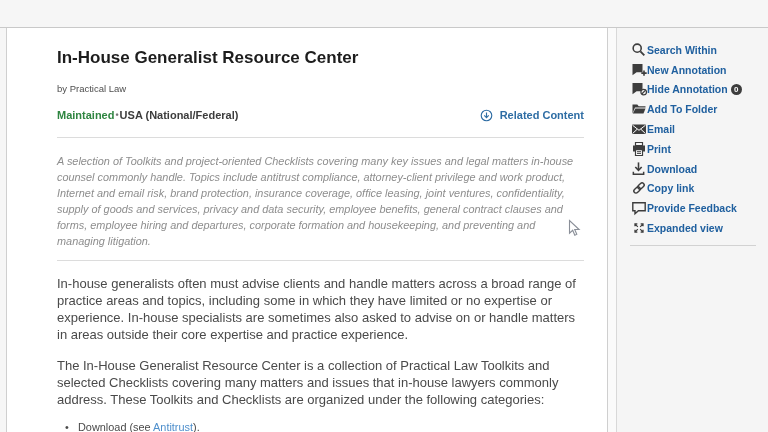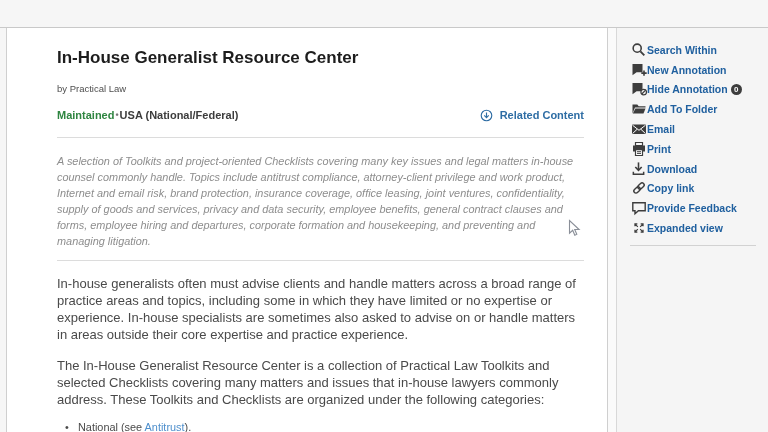--- a/index.html
+++ b/index.html
@@ -78,21 +78,21 @@
 
     <p class="abstract">A selection of Toolkits and project-oriented Checklists covering many key issues and legal matters in-house counsel commonly handle. Topics include antitrust compliance, attorney-client privilege and work product, Internet and email risk, brand protection, insurance coverage, office leasing, joint ventures, confidentiality, supply of goods and services, privacy and data security, employee benefits, general contract clauses and forms, employee hiring and departures, corporate formation and housekeeping, and preventing and managing litigation.</p>
 
     <hr class="rule" style="margin-top:10px;">
 
     <p class="para">In-house generalists often must advise clients and handle matters across a broad range of practice areas and topics, including some in which they have limited or no expertise or experience. In-house specialists are sometimes also asked to advise on or handle matters in areas outside their core expertise and practice experience.</p>
     <p class="para">The In-House Generalist Resource Center is a collection of Practical Law Toolkits and selected Checklists covering many matters and issues that in-house lawyers commonly address. These Toolkits and Checklists are organized under the following categories:</p>
 
     <ul class="cats">
       <li>
-        <span>National (see </span><a class="body-link">Antitrust</a><span>).</span>
+        <span>Download (see </span><a class="body-link">Antitrust</a><span>).</span>
       </li>
 
     </ul>
   </div>
 
   <div class="gutter"></div>
   <div class="vline"></div>
 
   <div class="sidebar">
 

